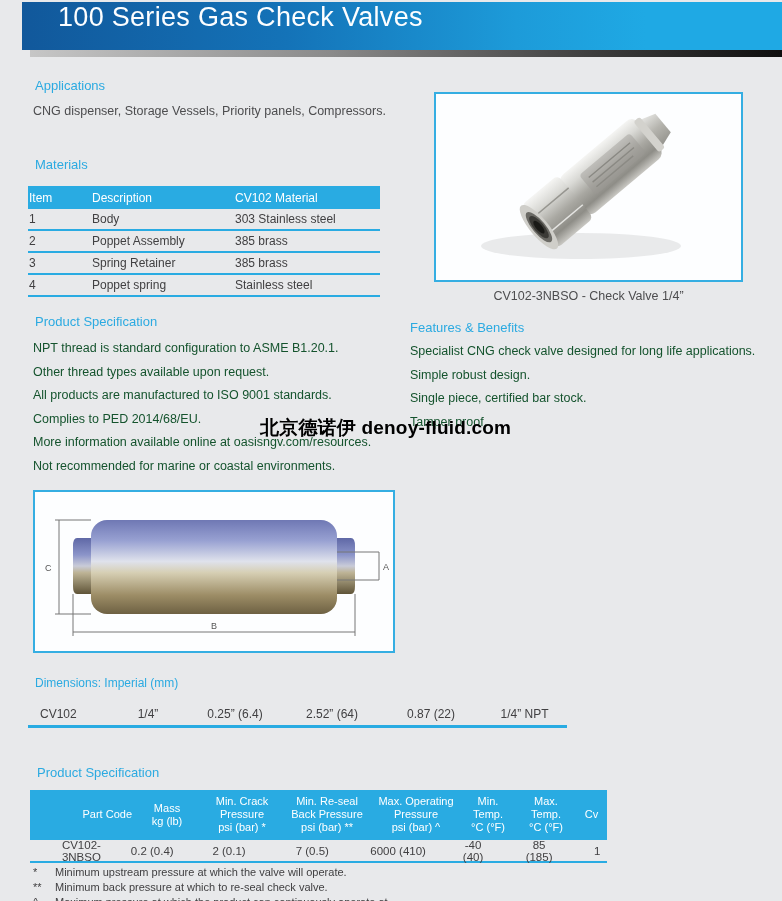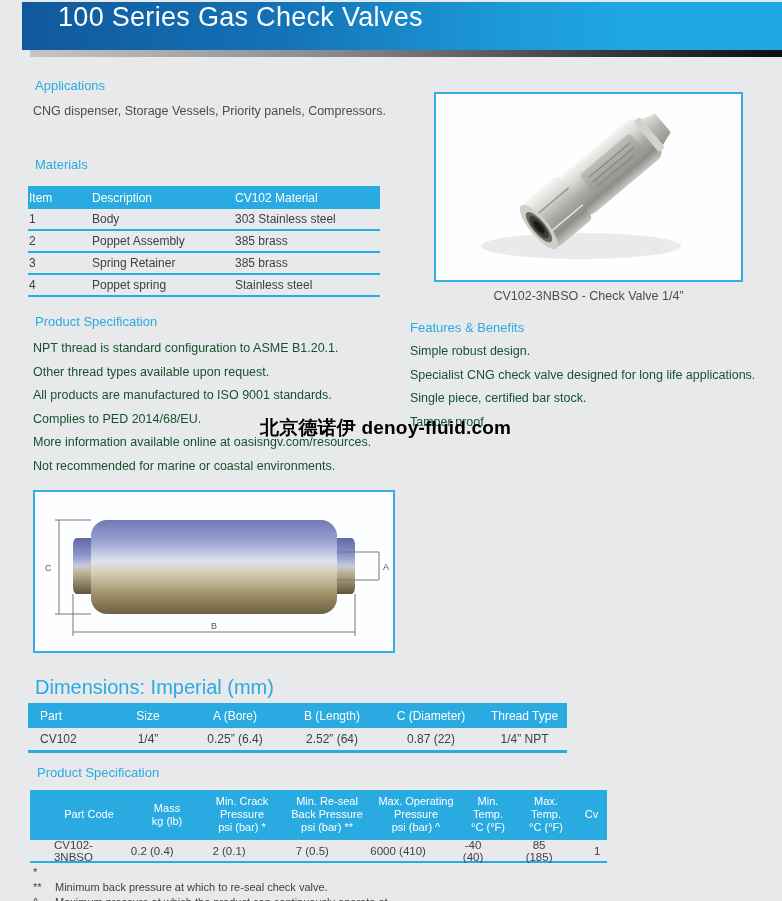--- a/index.html
+++ b/index.html
@@ -55,41 +55,41 @@
   #dimensions-table .c:nth-child(2){ width:76px; }
   #dimensions-table .c:nth-child(3){ width:98px; }
   #dimensions-table .c:nth-child(4){ width:96px; }
   #dimensions-table .c:nth-child(5){ width:102px; }
   #dimensions-table .c:nth-child(6){ width:85px; }
   
   #spec-table { left:30px; top:790px; width:577px; font-size:11.5px; }
   #spec-table .t-head { padding:5px 0 6px 0; font-size:11px; line-height:13px; }
   #spec-table .t-row  { height:23px; border-bottom:2px solid #29abe2;gap:29px; }
   #spec-table .c { text-align:center; }
-  #spec-table .c:nth-child(1){ width:102px; text-align:center; padding-left:16px; }
+  #spec-table .c:nth-child(1){ width:102px; text-align:right; padding-left:16px; }
   #spec-table .c:nth-child(2){ width:70px; }
   #spec-table .c:nth-child(3){ width:80px; }
   #spec-table .c:nth-child(4){ width:90px; }
   #spec-table .c:nth-child(5){ width:88px; }
   #spec-table .c:nth-child(6){ width:56px; }
   #spec-table .c:nth-child(7){ width:60px; }
   #spec-table .c:nth-child(8){ width:31px; }
   
   #footnotes { position:absolute; left:33px; top:866px; color:#414042; font-size:11px; }
   #footnotes .fn { display:flex; margin-bottom:2.5px; line-height:12.5px; }
   #footnotes .fn .sym { width:22px; }
   
   #applications-heading { left:35px; top:78px; }
   #applications-text    { left:33px; top:104px; }
   #materials-heading    { left:35px; top:157px; }
   #notes-heading        { left:35px; top:314px; }
   #notes-lines          { position:absolute; left:33px; top:342px; }
   #features-heading     { left:410px; top:320px; }
   #features-lines       { position:absolute; left:410px; top:345px; }
-  #dimensions-heading   { left:35px; top:676px; font-size:20px; }
+  #dimensions-heading   { left:35px; top:676px; font-size:12px; }
   #spec2-heading        { left:37px; top:765px; }
 </style>
 </head>
 <body>
 
 <div id="page">
 
   <div id="banner">
     <div id="banner-title">100 Series Gas Check Valves</div>
   </div>
@@ -182,22 +182,22 @@
         <ellipse cx="-64" cy="0" rx="6.5" ry="19" fill="#6b6a65"></ellipse>
         <ellipse cx="-64" cy="0" rx="5" ry="14" fill="#3b3a36"></ellipse>
         <ellipse cx="-64" cy="0" rx="3" ry="8" fill="#191916"></ellipse>
       </g>
     </svg>
   </div>
   <div id="photo-caption">CV102-3NBSO - Check Valve 1/4”</div>
 
   <div class="h-cyan" id="features-heading">Features &amp; Benefits</div>
   <div class="lines" id="features-lines">
+      <p>Specialist CNG check valve designed for long life applications.</p>
       <p>Simple robust design.</p>
-      <p>Specialist CNG check valve designed for long life applications.</p>
       <p>Single piece, certified bar stock.</p>
       <p>Tamper proof.</p>
     </div>
 
   <div id="watermark">北京德诺伊 denoy-fluid.com</div>
 
   <div class="frame" id="diagram-box">
     <svg width="358" height="159" viewBox="0 0 358 159">
       <defs>
         <linearGradient id="bodyg" x1="0" y1="0" x2="0" y2="1">
@@ -240,40 +240,20 @@
         <line x1="302" y1="60" x2="344" y2="60"></line>
         <line x1="302" y1="88" x2="344" y2="88"></line>
         <line x1="344" y1="60" x2="344" y2="88"></line>
       </g>
       <text x="348" y="78" font-size="9" fill="#555">A</text>
     </svg>
   </div>
 
   <div class="h-cyan" id="dimensions-heading">Dimensions: Imperial (mm)</div>
   <div class="tbl" id="dimensions-table">
-    <div class="t-head">
-        <div class="c hc">
-          <div>Part</div>
-        </div>
-        <div class="c hc">
-          <div>Size</div>
-        </div>
-        <div class="c hc">
-          <div>A (Bore)</div>
-        </div>
-        <div class="c hc">
-          <div>B (Length)</div>
-        </div>
-        <div class="c hc">
-          <div>C (Diameter)</div>
-        </div>
-        <div class="c hc">
-          <div>Thread Type</div>
-        </div>
-      </div>
     <div class="t-body">
         <div class="t-row">
           <div class="c">CV102</div>
           <div class="c">1/4”</div>
           <div class="c">0.25” (6.4)</div>
           <div class="c">2.52” (64)</div>
           <div class="c">0.87 (22)</div>
           <div class="c">1/4” NPT</div>
         </div>
       </div>
@@ -328,20 +308,21 @@
           <div class="c">-40 (40)</div>
           <div class="c">85 (185)</div>
           <div class="c">1</div>
         </div>
       </div>
   </div>
 
   <div id="footnotes">
       <div class="fn">
         <span class="sym">*</span>
+        <span>Minimum upstream pressure at which the valve will operate.</span>
       </div>
       <div class="fn">
         <span class="sym">**</span>
         <span>Minimum back pressure at which to re-seal check valve.</span>
       </div>
       <div class="fn">
         <span class="sym">^</span>
         <span>Maximum pressure at which the product can continuously operate at.</span>
       </div>
     </div>

